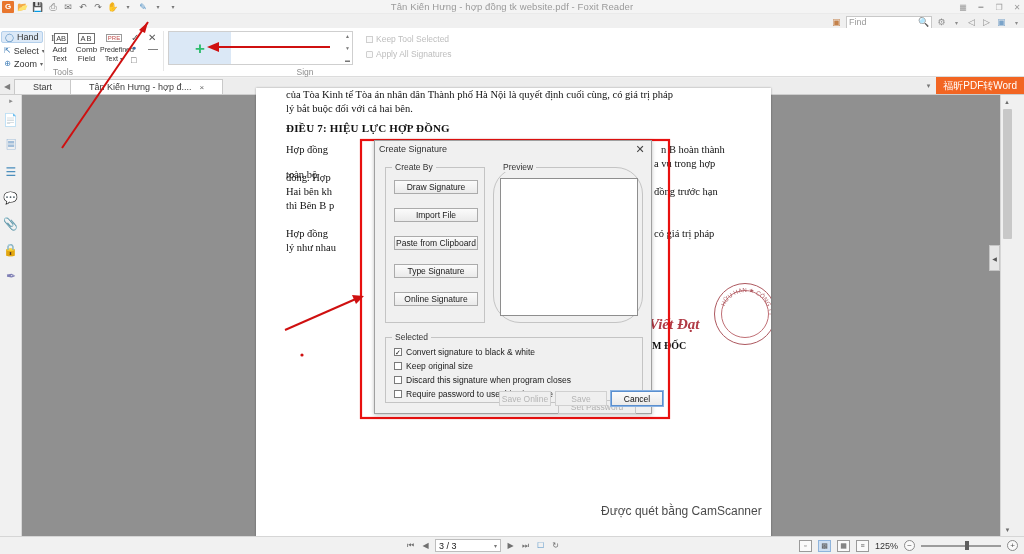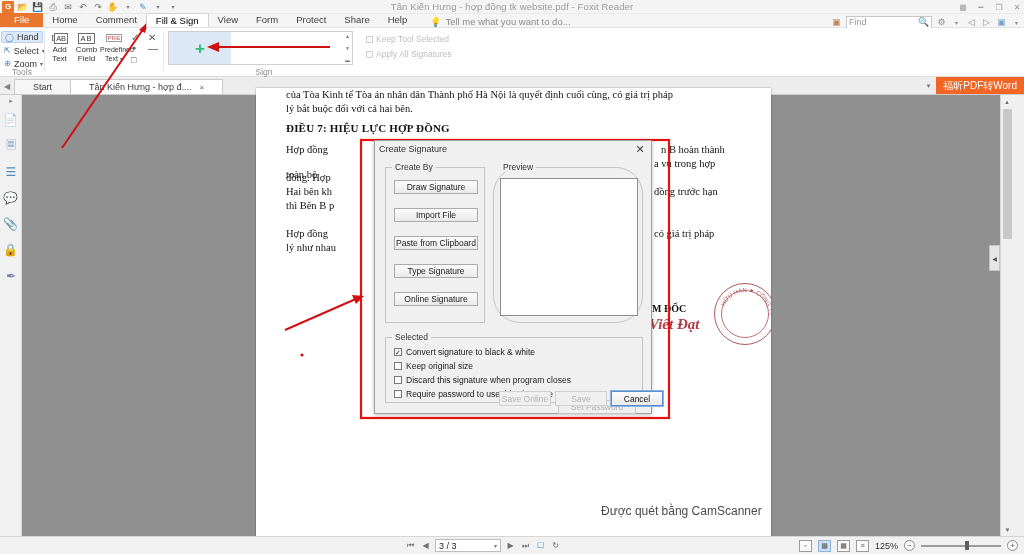--- a/index.html
+++ b/index.html
@@ -56,21 +56,21 @@
   .mini-ico { font-size:9px; color:#8d8d8d; width:11px; text-align:center;}
 
   
   .ribbon {
     position:absolute; left:0; top:28px; width:1024px; height:49px;
     background:#fff; border-bottom:1px solid #dcdcdc;
   }
   .rgroup { position:absolute; top:0; height:49px; }
   .rgroup-label {
     position:absolute; bottom:0px; width:100%; text-align:center;
-    font-size:8.5px; color:#8e8e8e;
+    font-size:8.5px; color:#8e8e8e;margin-left:41px;
   }
   .rsep { position:absolute; top:3px; height:40px; width:1px; background:#e6e6e6;}
 
   
   #grp-tools { left:0; width:44px; }
   .tool-item { display:flex; align-items:center; gap:3px; font-size:9px; color:#333; height:11px; padding-left:3px; }
   .tool-item.sel { background:#dce9f7; border:1px solid #b4d0ec; border-radius:2px; height:12px; }
   .tool-ico { font-size:8px; color:#3a7ab5; width:9px; text-align:center;}
   .caret { font-size:6px; color:#666; }
 
@@ -171,21 +171,21 @@
     font-size:6px;
   }
   .camscanner {
     position:absolute; left:345px; top:416px; font-size:12px; color:#4a4a4a;
     font-family:"Liberation Sans", sans-serif;
   }
   .sig-name {
     position:absolute; font-family:"Liberation Serif", serif; font-style:italic;
     color:#b03a45; font-size:15px; font-weight:bold;
   }
-  .sig-role { position:absolute; font-family:"Liberation Serif", serif; font-weight:bold; font-size:10px; color:#111;}
+  .sig-role { position:absolute; font-family:"Liberation Serif", serif; font-weight:bold; font-size:10px; color:#111;margin-top:37px;}
 
   
   .vscroll {
     position:absolute; right:0; top:0; width:13px; height:441px; background:#f0f0f0;
     border-left:1px solid #d6d6d6;
   }
   .vs-arrow { height:13px; display:flex; align-items:center; justify-content:center; font-size:6px; color:#6e6e6e;}
   .vs-thumb { position:absolute; left:2px; top:14px; width:9px; height:130px; background:#c8c8c8; border-radius:1px;}
   .sidebtn {
     position:absolute; right:13px; width:11px; height:26px; background:#e6e6e6;
@@ -290,35 +290,20 @@
     </div>
     <div class="title-text">Tân Kiến Hưng - hợp đồng tk website.pdf - Foxit Reader</div>
     <div class="wincontrols">
       <span class="wc">▦</span>
       <span class="wc">━</span>
       <span class="wc">❐</span>
       <span class="wc">✕</span>
     </div>
   </div>
 
-  <div class="tabstrip">
-    <div class="tab file">File</div>
-    <div class="tab">Home</div>
-    <div class="tab">Comment</div>
-    <div class="tab active">Fill &amp; Sign</div>
-    <div class="tab">View</div>
-    <div class="tab">Form</div>
-    <div class="tab">Protect</div>
-    <div class="tab">Share</div>
-    <div class="tab">Help</div>
-    <div class="tellme">
-      <span class="bulb">💡</span>
-      <span>Tell me what you want to do...</span>
-    </div>
-  </div>
 
   <div class="topright-tools">
     <span class="mini-ico" style="color:#c4814a">▣</span>
     <div class="findbox">
       <span class="fb-label">Find</span>
       <span class="mini-ico">🔍</span>
     </div>
     <span class="mini-ico">⚙</span>
     <span class="mini-ico" style="font-size:6px">▾</span>
     <span class="mini-ico">◁</span>

